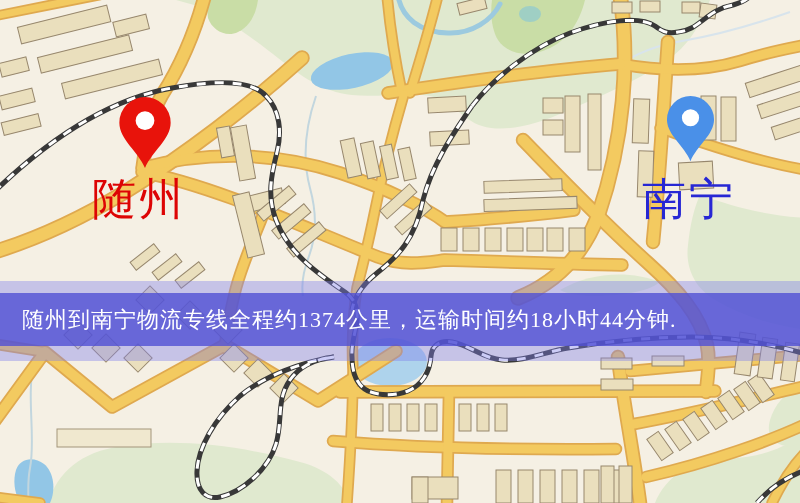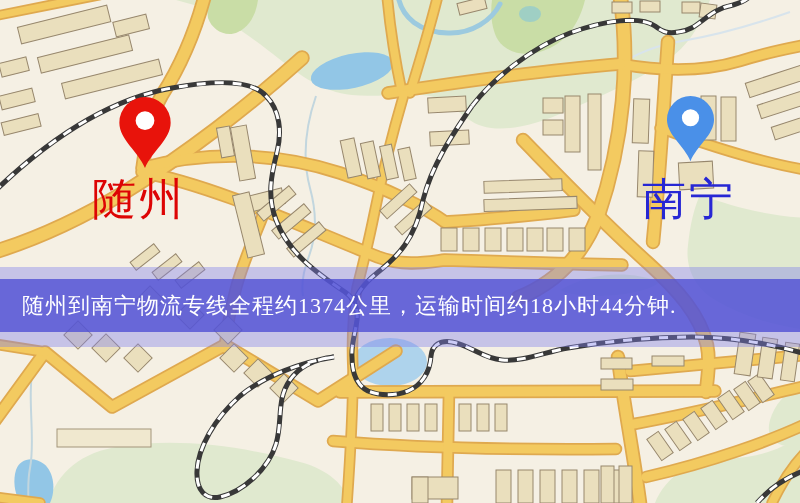--- a/index.html
+++ b/index.html
@@ -18,21 +18,21 @@
   .road-fill use{stroke:#f3ca60;fill:none;stroke-linecap:round;stroke-linejoin:round;}
   .rail-bed use{stroke:#383838;fill:none;stroke-width:5;stroke-linecap:butt;}
   .rail-dash use{stroke:#ffffff;fill:none;stroke-width:3;stroke-dasharray:9 9;}
   .bld{fill:#eadfbd;stroke:#97876d;stroke-width:1;}
   .bld-light{fill:#f0e8cf;stroke:#a3957b;stroke-width:1;}
   
   .pin{position:absolute;}
   .city-label{position:absolute;font-size:44px;font-weight:400;letter-spacing:3px;line-height:1;white-space:nowrap;}
   .label-origin{left:92px;top:178px;color:#dd0404;}
   .label-dest{left:642px;top:178px;color:#2727d4;}
-  .banner-outer{position:absolute;left:0;top:267px;width:800px;height:80px;
+  .banner-outer{position:absolute;left:0;top:281px;width:800px;height:80px;
                 background:rgba(128,128,234,0.40);}
   .banner-inner{position:absolute;left:0;top:12px;width:800px;height:53px;
                 background:rgba(80,80,212,0.80);}
   .banner-text{position:absolute;left:22px;top:0;width:770px;height:53px;line-height:53px;
                color:#ffffff;font-size:22px;letter-spacing:1px;white-space:nowrap;}
 </style>
 </head>
 <body>
 
 <div class="stage">

